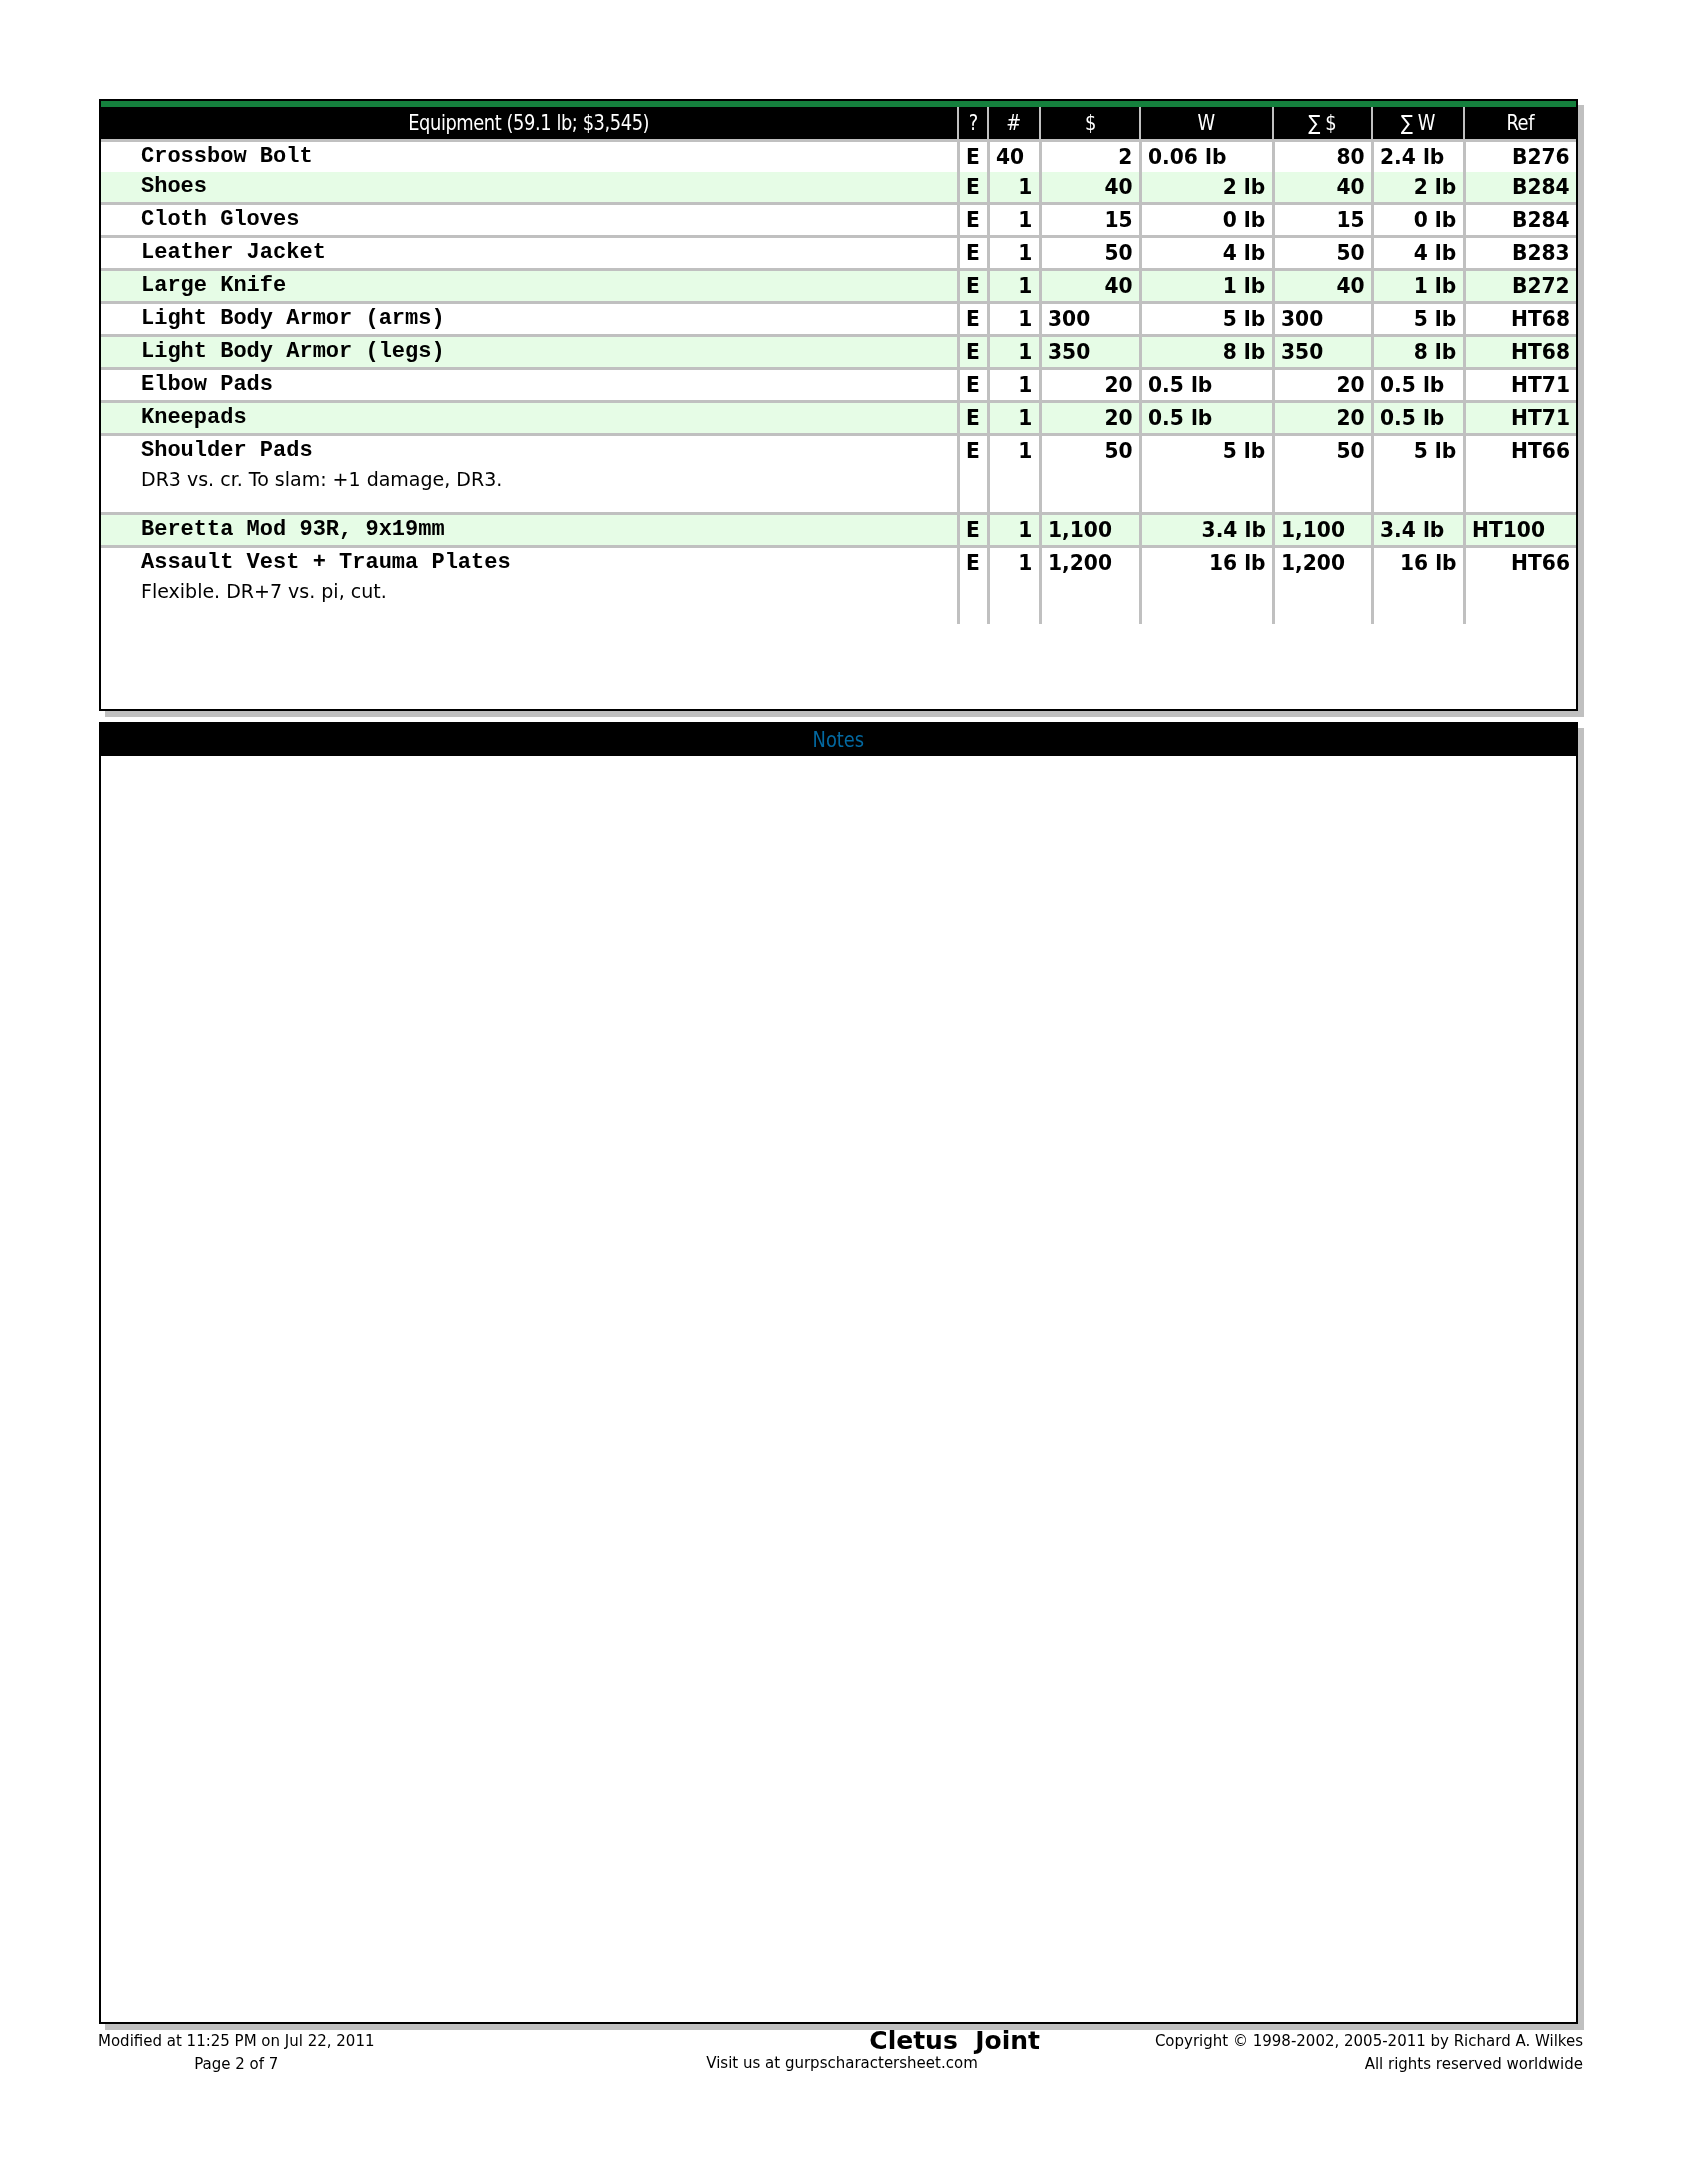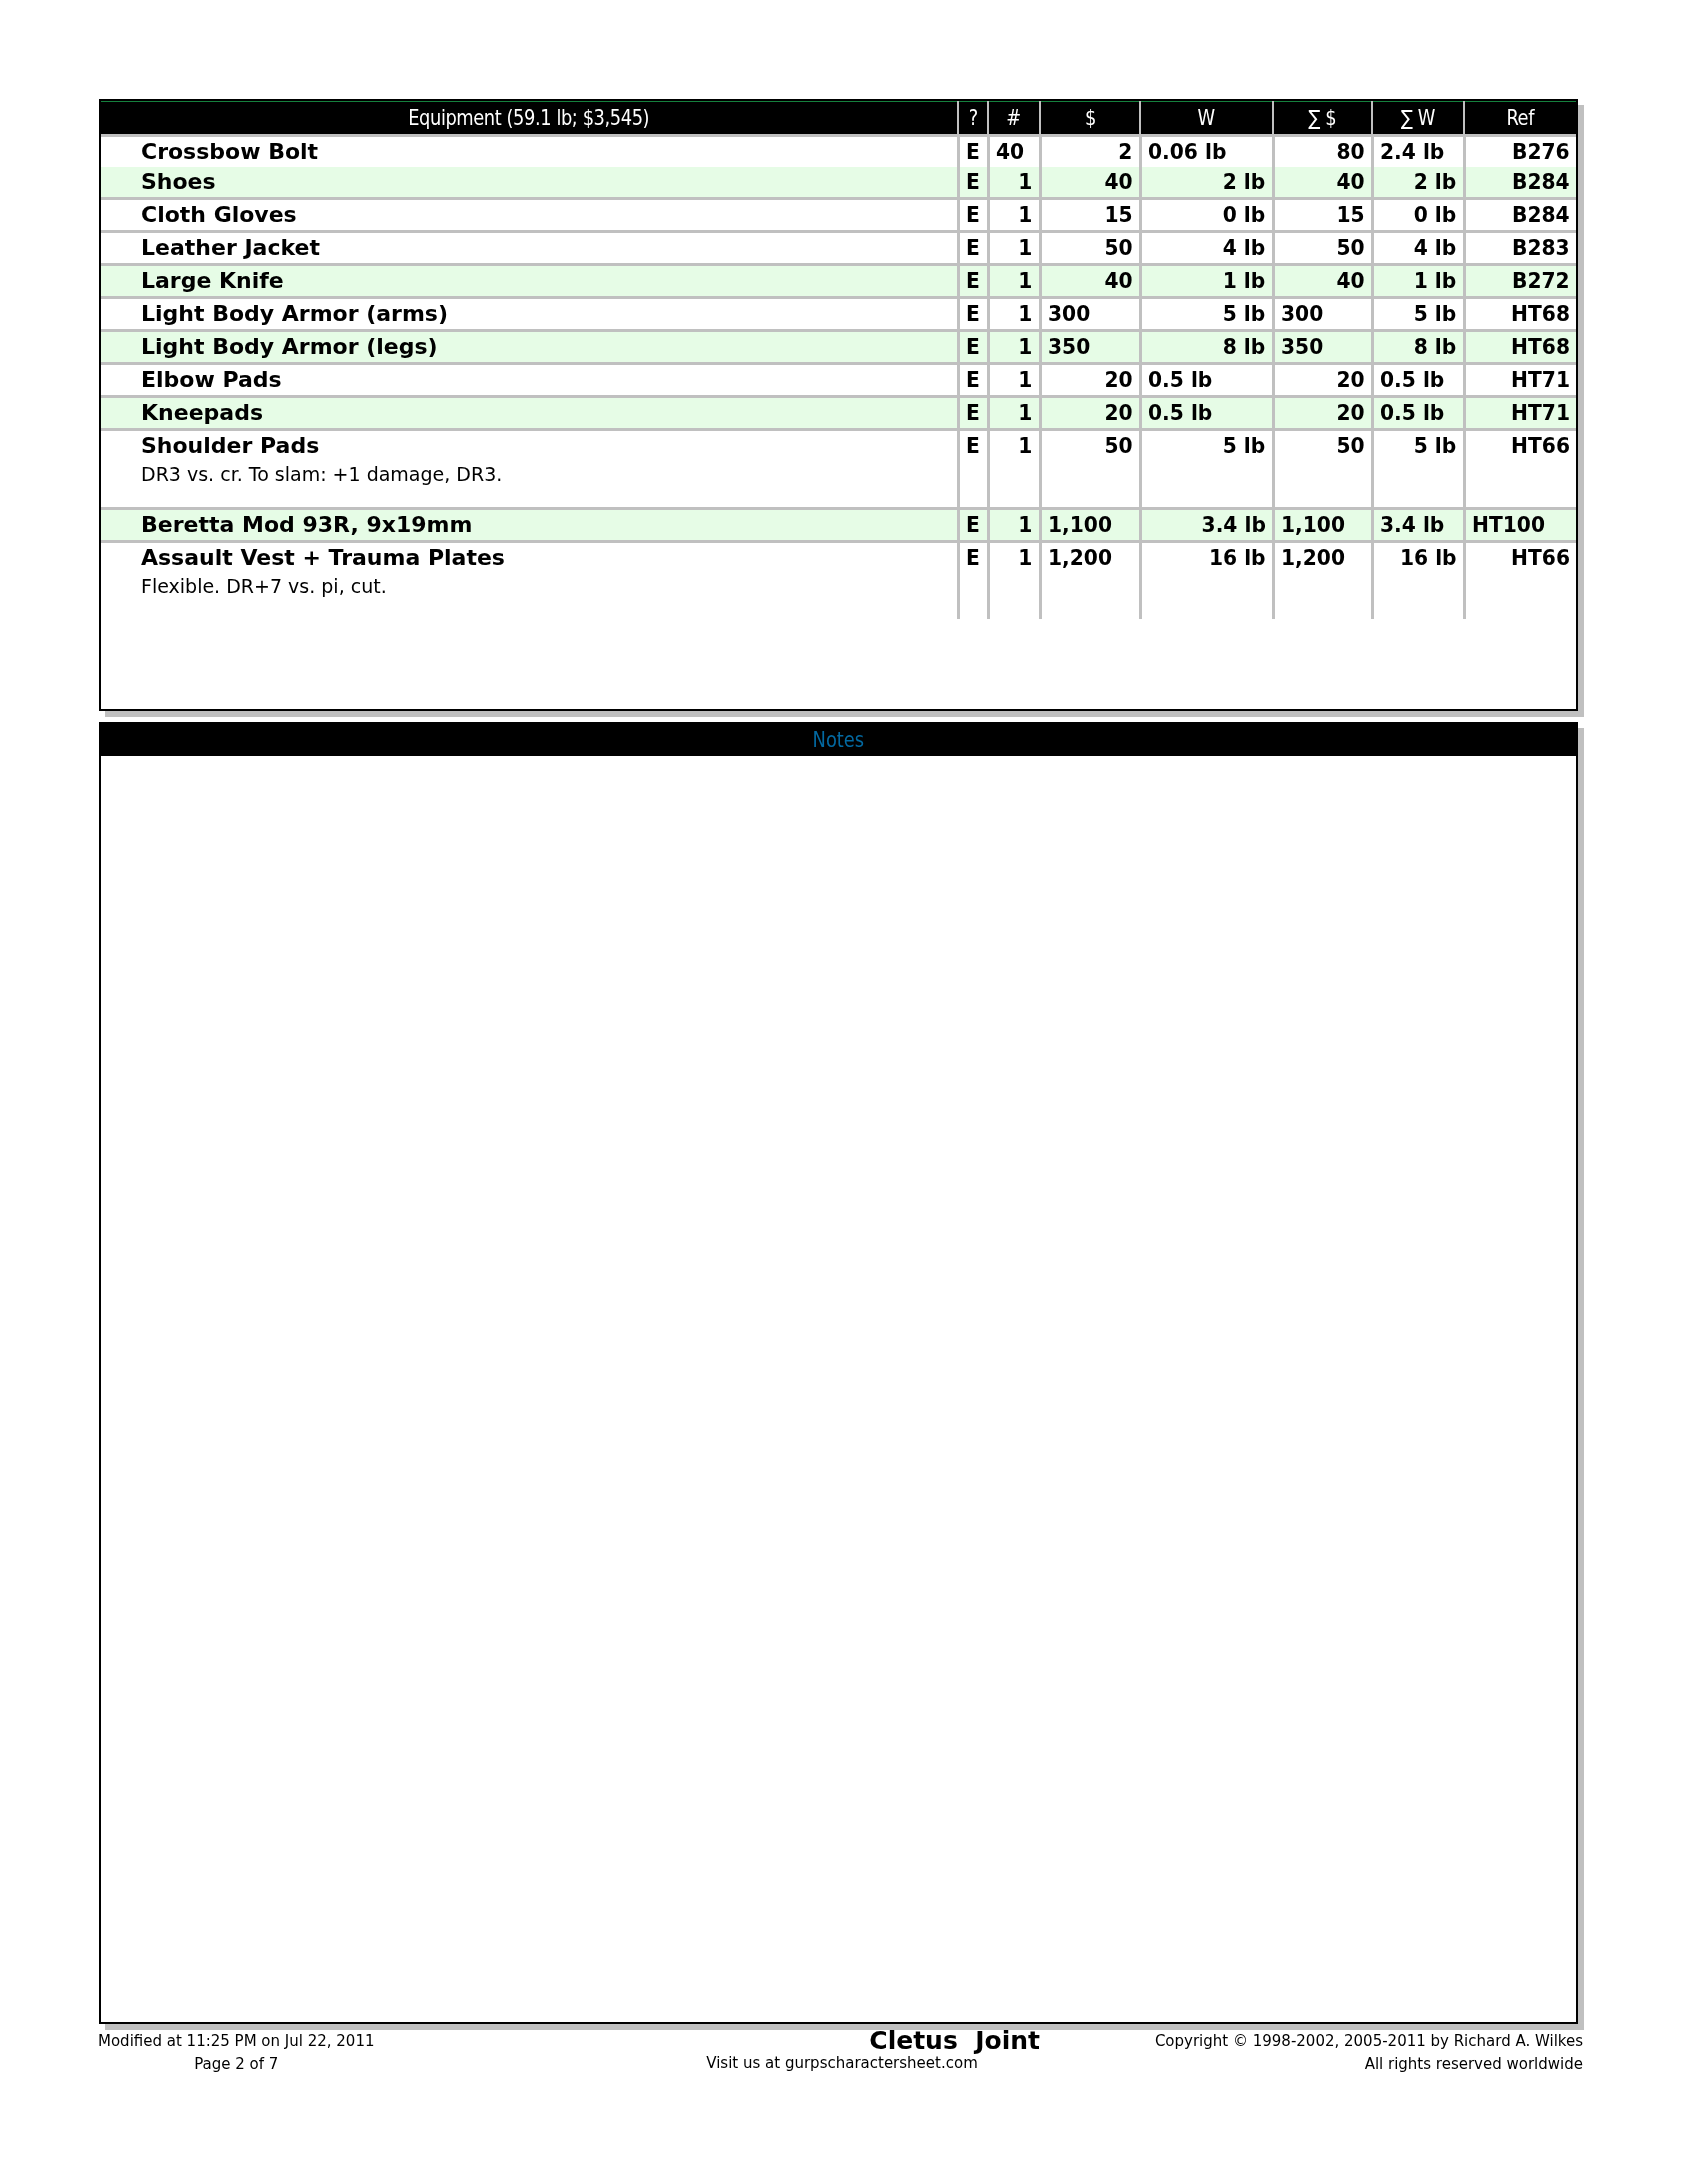--- a/index.html
+++ b/index.html
@@ -16,39 +16,39 @@
   }
   #equip { left: 99px; top: 99px; width: 1479px; height: 612px; }
   #notes { left: 99px; top: 722px; width: 1479px; height: 1302px; }
 
   table.eq {
     border-collapse: collapse; table-layout: fixed; width: 100%;
   }
   table.eq th {
     background: #000; color: #fff; font-weight: normal;
     font-size: 21px; height: 32px; padding: 0; text-align: center;
-    border-left: 2px solid #c0c0c0; border-top: 1px solid #15803d;
+    border-left: 2px solid #c0c0c0; border-top: 6px solid #15803d;
     font-family: "DejaVu Sans", sans-serif; letter-spacing: -0.5px;
     transform-origin: center;
   }
   table.eq th:first-child { border-left: none; }
   table.eq th span { display: inline-block; transform: scaleX(0.85); }
   table.eq td {
     font-size: 22px; font-weight: bold; padding: 0 6px;
     border-left: 3px solid #c0c0c0; border-top: 3px solid #c0c0c0;
     height: 30px; vertical-align: top; line-height: 30px;
     white-space: nowrap; overflow: visible;
   }
   table.eq td.name { border-left: none; padding-left: 40px; }
   table.eq tr.alt td { background: #e6fce6; }
   table.eq tr:nth-child(2) td { border-top: none; }
   td.c { text-align: center; }
   td.r { text-align: right; }
   td.l { text-align: left; }
-  .name-text { display: block; line-height: 30px; }
+  .name-text { display: block; line-height: 30px; font-family: Liberation Mono, monospace; }
   .note-text {
     display: block; font-weight: normal; font-size: 19px;
     line-height: 26px; padding-bottom: 20px;
   }
   td span.sq { display: inline-block; transform: scaleX(0.92); transform-origin: left center; }
   td.r span.sq { transform-origin: right center; }
 
   .notes-header {
     background: #000; color: #0369a1; text-align: center;
     font-size: 21px; height: 32px; line-height: 32px;

